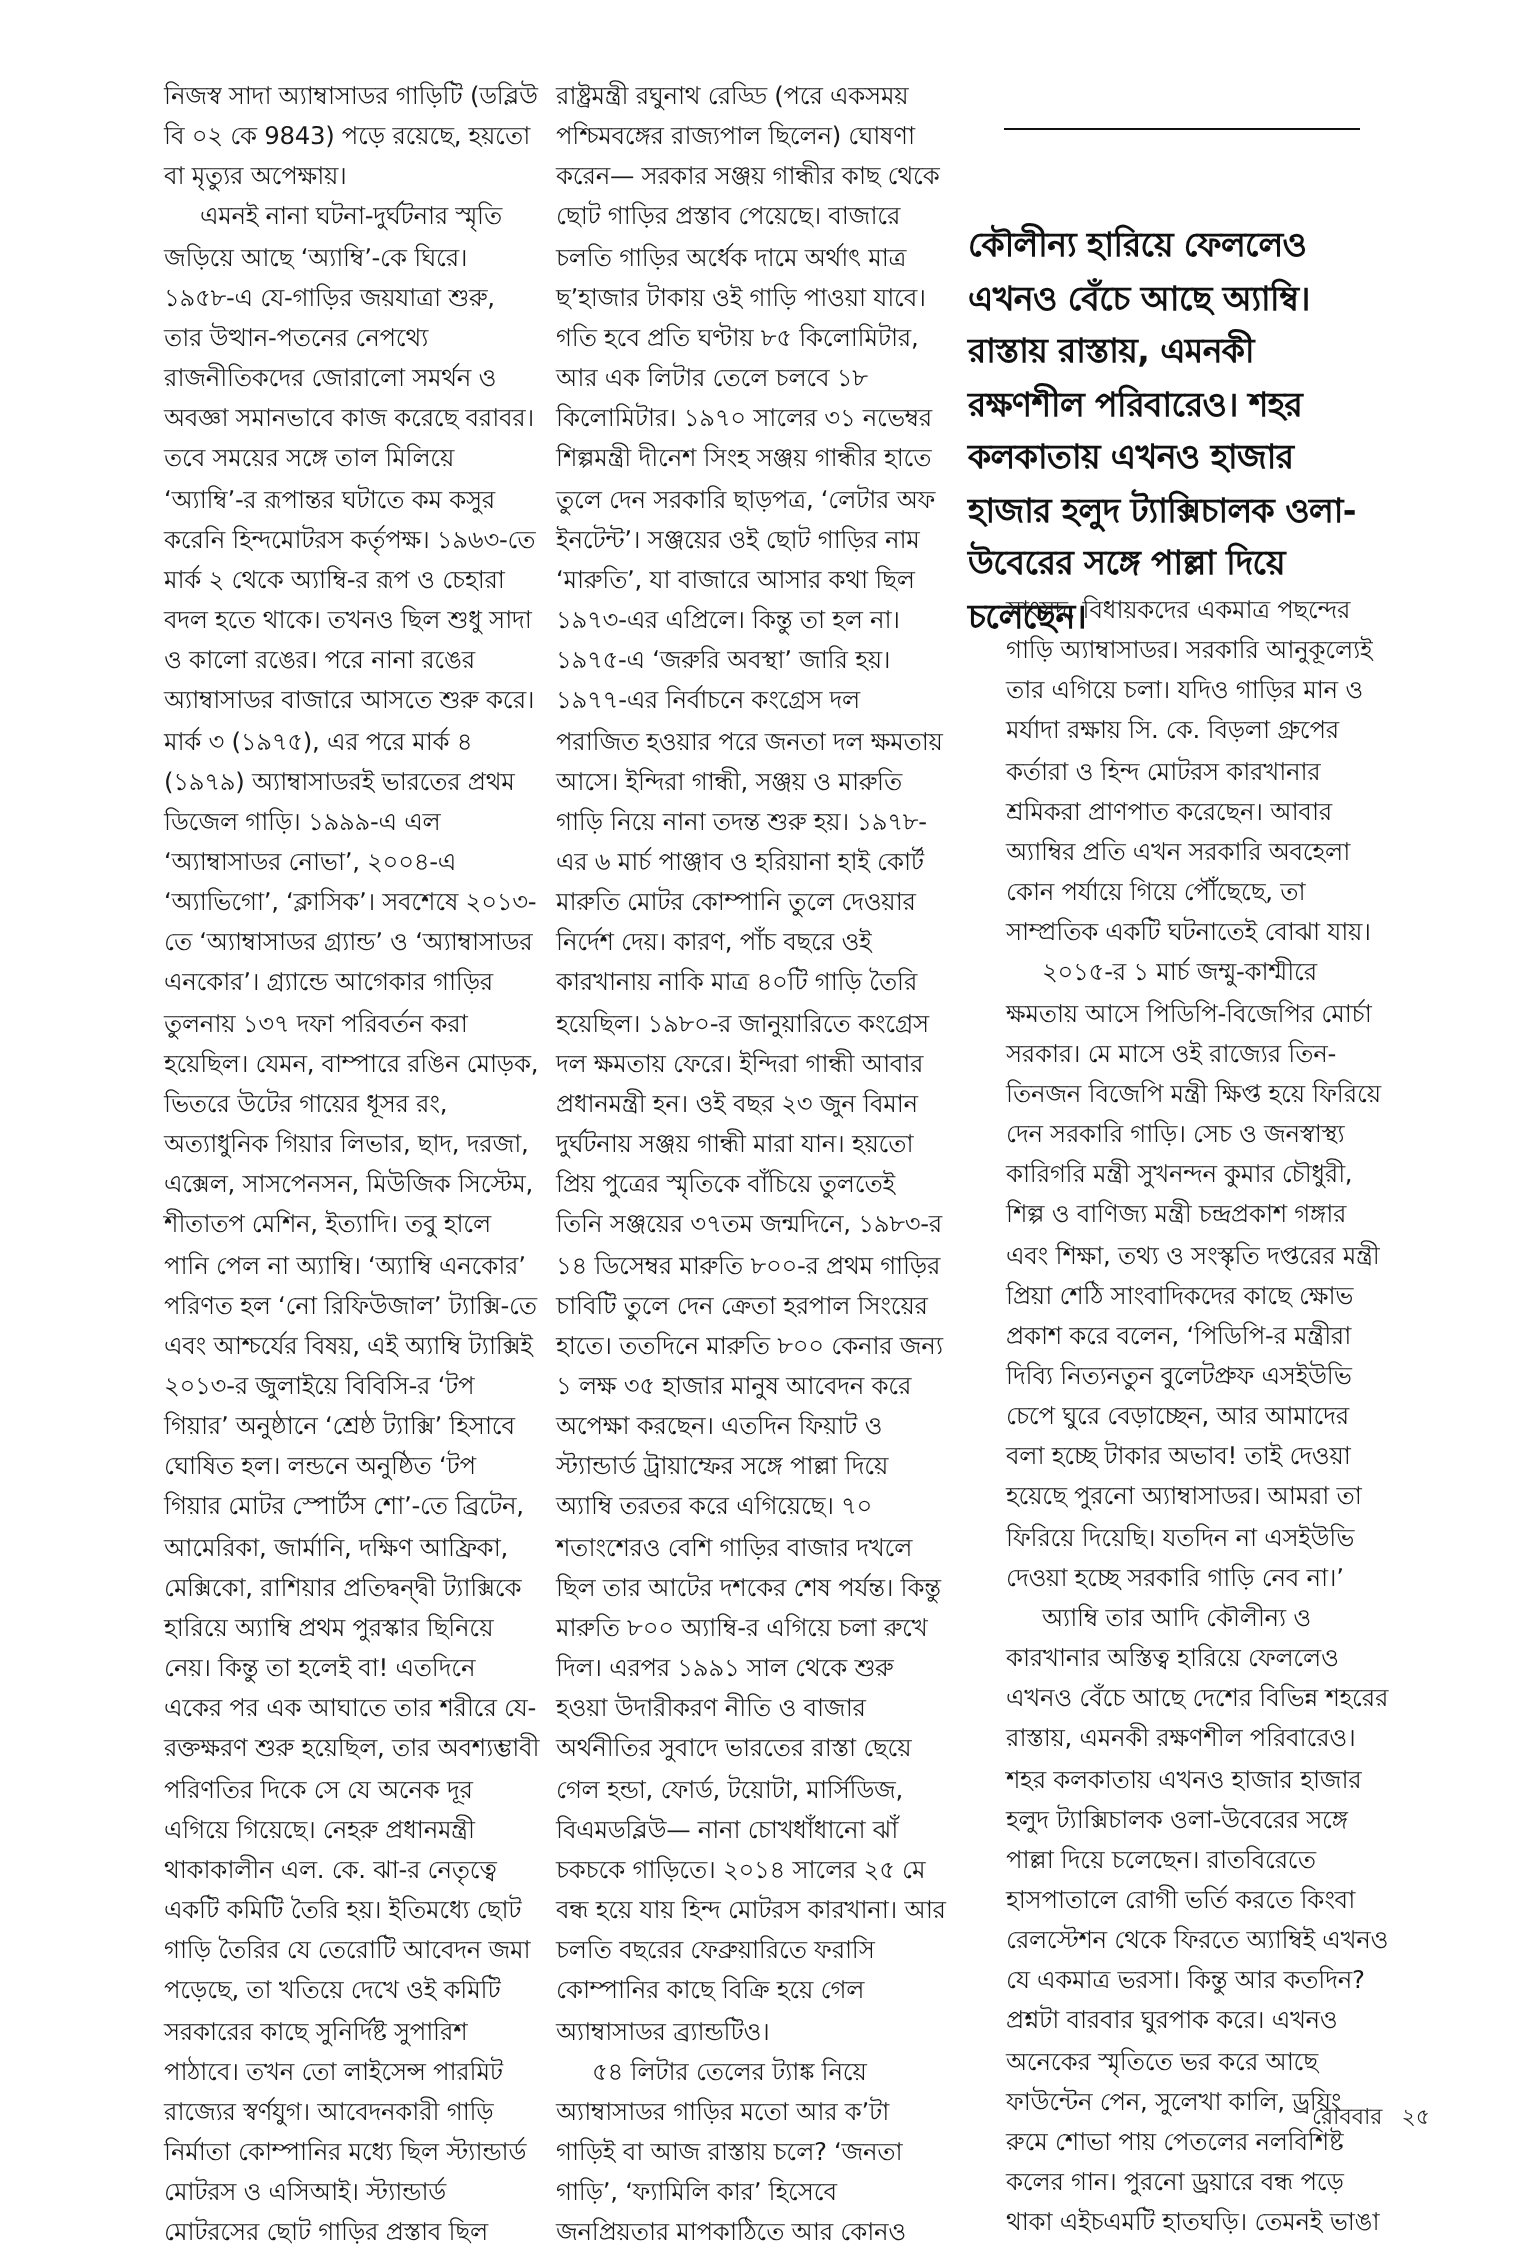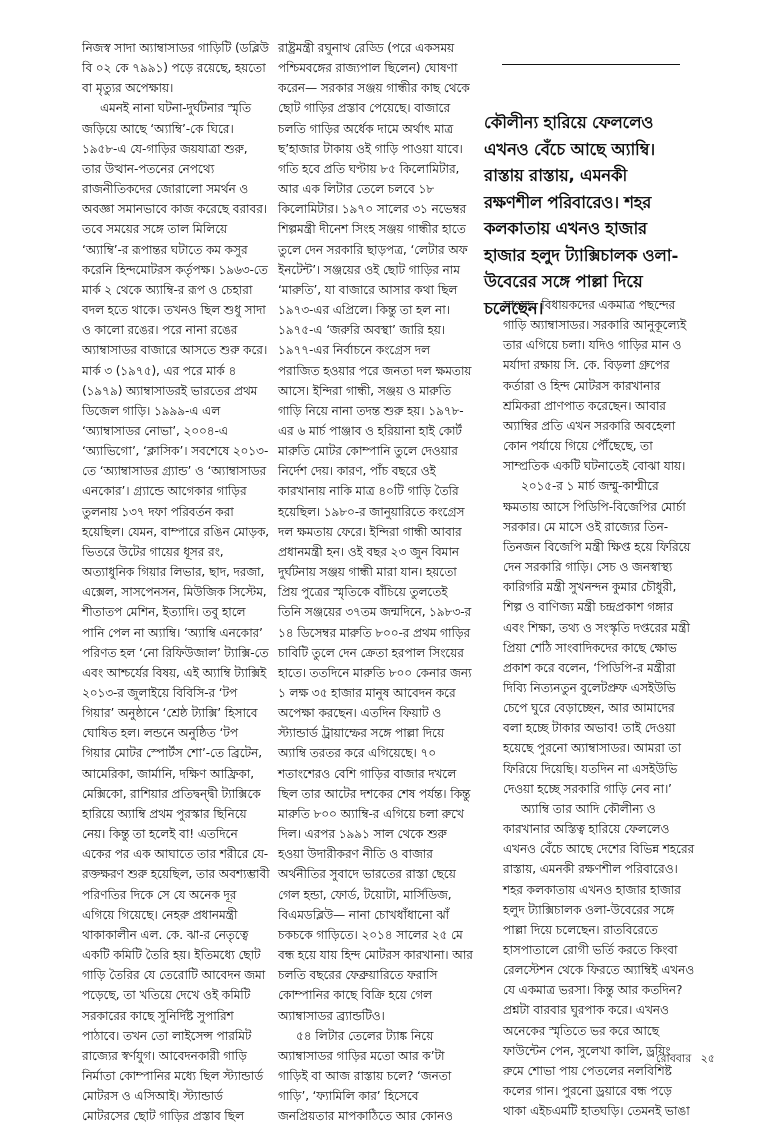--- a/index.html
+++ b/index.html
@@ -30,21 +30,21 @@
     position: absolute; left: 640px; top: 1050px;
     font-size: 11px; color: #222; margin-left: 16px;
   }
   .footer span + span { margin-left: 6px; }
 </style>
 </head>
 <body>
 
 <div>
   <div id="col1" class="col">
-    <p>নিজস্ব সাদা অ্যাম্বাসাডর গাড়িটি (ডব্লিউ বি ০২ কে ৭৯৯১) পড়ে রয়েছে, হয়তো বা মৃত্যুর অপেক্ষায়।</p>
+    <p>নিজস্ব সাদা অ্যাম্বাসাডর গাড়িটি (ডব্লিউ বি ০২ কে 9843) পড়ে রয়েছে, হয়তো বা মৃত্যুর অপেক্ষায়।</p>
     <p class="indent">এমনই নানা ঘটনা-দুর্ঘটনার স্মৃতি জড়িয়ে আছে ‘অ্যাম্বি’-কে ঘিরে। ১৯৫৮-এ যে-গাড়ির জয়যাত্রা শুরু, তার উত্থান-পতনের নেপথ্যে রাজনীতিকদের জোরালো সমর্থন ও অবজ্ঞা সমানভাবে কাজ করেছে বরাবর। তবে সময়ের সঙ্গে তাল মিলিয়ে ‘অ্যাম্বি’-র রূপান্তর ঘটাতে কম কসুর করেনি হিন্দমোটরস কর্তৃপক্ষ। ১৯৬৩-তে মার্ক ২ থেকে অ্যাম্বি-র রূপ ও চেহারা বদল হতে থাকে। তখনও ছিল শুধু সাদা ও কালো রঙের। পরে নানা রঙের অ্যাম্বাসাডর বাজারে আসতে শুরু করে। মার্ক ৩ (১৯৭৫), এর পরে মার্ক ৪ (১৯৭৯) অ্যাম্বাসাডরই ভারতের প্রথম ডিজেল গাড়ি। ১৯৯৯-এ এল ‘অ্যাম্বাসাডর নোভা’, ২০০৪-এ ‘অ্যাভিগো’, ‘ক্লাসিক’। সবশেষে ২০১৩-তে ‘অ্যাম্বাসাডর গ্র্যান্ড’ ও ‘অ্যাম্বাসাডর এনকোর’। গ্র্যান্ডে আগেকার গাড়ির তুলনায় ১৩৭ দফা পরিবর্তন করা হয়েছিল। যেমন, বাম্পারে রঙিন মোড়ক, ভিতরে উটের গায়ের ধূসর রং, অত্যাধুনিক গিয়ার লিভার, ছাদ, দরজা, এক্সেল, সাসপেনসন, মিউজিক সিস্টেম, শীতাতপ মেশিন, ইত্যাদি। তবু হালে পানি পেল না অ্যাম্বি। ‘অ্যাম্বি এনকোর’ পরিণত হল ‘নো রিফিউজাল’ ট্যাক্সি-তে এবং আশ্চর্যের বিষয়, এই অ্যাম্বি ট্যাক্সিই ২০১৩-র জুলাইয়ে বিবিসি-র ‘টপ গিয়ার’ অনুষ্ঠানে ‘শ্রেষ্ঠ ট্যাক্সি’ হিসাবে ঘোষিত হল। লন্ডনে অনুষ্ঠিত ‘টপ গিয়ার মোটর স্পোর্টস শো’-তে ব্রিটেন, আমেরিকা, জার্মানি, দক্ষিণ আফ্রিকা, মেক্সিকো, রাশিয়ার প্রতিদ্বন্দ্বী ট্যাক্সিকে হারিয়ে অ্যাম্বি প্রথম পুরস্কার ছিনিয়ে নেয়। কিন্তু তা হলেই বা! এতদিনে একের পর এক আঘাতে তার শরীরে যে-রক্তক্ষরণ শুরু হয়েছিল, তার অবশ্যম্ভাবী পরিণতির দিকে সে যে অনেক দূর এগিয়ে গিয়েছে। নেহরু প্রধানমন্ত্রী থাকাকালীন এল. কে. ঝা-র নেতৃত্বে একটি কমিটি তৈরি হয়। ইতিমধ্যে ছোট গাড়ি তৈরির যে তেরোটি আবেদন জমা পড়েছে, তা খতিয়ে দেখে ওই কমিটি সরকারের কাছে সুনির্দিষ্ট সুপারিশ পাঠাবে। তখন তো লাইসেন্স পারমিট রাজ্যের স্বর্ণযুগ। আবেদনকারী গাড়ি নির্মাতা কোম্পানির মধ্যে ছিল স্ট্যান্ডার্ড মোটরস ও এসিআই। স্ট্যান্ডার্ড মোটরসের ছোট গাড়ির প্রস্তাব ছিল ‘স্ট্যানমোবাইল’ মডেলের, আর এসিআই বিদেশি কোম্পানির যৌথ অংশীদারিতে যে মডেলটির প্রস্তাব দিয়েছিল, তা হল ‘গো মোবাইল’। এসিআই-এর ছোট গাড়ির মডেলটির মহড়া দেখেন স্বয়ং প্রধানমন্ত্রী নেহরু সংসদ ভবন চত্বরে। ১৯৬৮-র ১৩ নভেম্বর কেন্দ্রীয় শিল্প উন্নয়ন দপ্তরের</p>
   </div>
 
   <div id="col2" class="col">
     <p>রাষ্ট্রমন্ত্রী রঘুনাথ রেড্ডি (পরে একসময় পশ্চিমবঙ্গের রাজ্যপাল ছিলেন) ঘোষণা করেন— সরকার সঞ্জয় গান্ধীর কাছ থেকে ছোট গাড়ির প্রস্তাব পেয়েছে। বাজারে চলতি গাড়ির অর্ধেক দামে অর্থাৎ মাত্র ছ’হাজার টাকায় ওই গাড়ি পাওয়া যাবে। গতি হবে প্রতি ঘণ্টায় ৮৫ কিলোমিটার, আর এক লিটার তেলে চলবে ১৮ কিলোমিটার। ১৯৭০ সালের ৩১ নভেম্বর শিল্পমন্ত্রী দীনেশ সিংহ সঞ্জয় গান্ধীর হাতে তুলে দেন সরকারি ছাড়পত্র, ‘লেটার অফ ইনটেন্ট’। সঞ্জয়ের ওই ছোট গাড়ির নাম ‘মারুতি’, যা বাজারে আসার কথা ছিল ১৯৭৩-এর এপ্রিলে। কিন্তু তা হল না। ১৯৭৫-এ ‘জরুরি অবস্থা’ জারি হয়। ১৯৭৭-এর নির্বাচনে কংগ্রেস দল পরাজিত হওয়ার পরে জনতা দল ক্ষমতায় আসে। ইন্দিরা গান্ধী, সঞ্জয় ও মারুতি গাড়ি নিয়ে নানা তদন্ত শুরু হয়। ১৯৭৮-এর ৬ মার্চ পাঞ্জাব ও হরিয়ানা হাই কোর্ট মারুতি মোটর কোম্পানি তুলে দেওয়ার নির্দেশ দেয়। কারণ, পাঁচ বছরে ওই কারখানায় নাকি মাত্র ৪০টি গাড়ি তৈরি হয়েছিল। ১৯৮০-র জানুয়ারিতে কংগ্রেস দল ক্ষমতায় ফেরে। ইন্দিরা গান্ধী আবার প্রধানমন্ত্রী হন। ওই বছর ২৩ জুন বিমান দুর্ঘটনায় সঞ্জয় গান্ধী মারা যান। হয়তো প্রিয় পুত্রের স্মৃতিকে বাঁচিয়ে তুলতেই তিনি সঞ্জয়ের ৩৭তম জন্মদিনে, ১৯৮৩-র ১৪ ডিসেম্বর মারুতি ৮০০-র প্রথম গাড়ির চাবিটি তুলে দেন ক্রেতা হরপাল সিংয়ের হাতে। ততদিনে মারুতি ৮০০ কেনার জন্য ১ লক্ষ ৩৫ হাজার মানুষ আবেদন করে অপেক্ষা করছেন। এতদিন ফিয়াট ও স্ট্যান্ডার্ড ট্রায়াম্ফের সঙ্গে পাল্লা দিয়ে অ্যাম্বি তরতর করে এগিয়েছে। ৭০ শতাংশেরও বেশি গাড়ির বাজার দখলে ছিল তার আটের দশকের শেষ পর্যন্ত। কিন্তু মারুতি ৮০০ অ্যাম্বি-র এগিয়ে চলা রুখে দিল। এরপর ১৯৯১ সাল থেকে শুরু হওয়া উদারীকরণ নীতি ও বাজার অর্থনীতির সুবাদে ভারতের রাস্তা ছেয়ে গেল হন্ডা, ফোর্ড, টয়োটা, মার্সিডিজ, বিএমডব্লিউ— নানা চোখধাঁধানো ঝাঁ চকচকে গাড়িতে। ২০১৪ সালের ২৫ মে বন্ধ হয়ে যায় হিন্দ মোটরস কারখানা। আর চলতি বছরের ফেব্রুয়ারিতে ফরাসি কোম্পানির কাছে বিক্রি হয়ে গেল অ্যাম্বাসাডর ব্র্যান্ডটিও।</p>
     <p class="indent">৫৪ লিটার তেলের ট্যাঙ্ক নিয়ে অ্যাম্বাসাডর গাড়ির মতো আর ক’টা গাড়িই বা আজ রাস্তায় চলে? ‘জনতা গাড়ি’, ‘ফ্যামিলি কার’ হিসেবে জনপ্রিয়তার মাপকাঠিতে আর কোনও গাড়ি কি আজও অ্যাম্বিকে টেক্কা দিতে পেরেছে? যাট বছর ধরে এমন পরিষেবা আর কোনও গাড়ি কোনও দিন দিতে পারবে না, তা হলফ করে বলা যায়। একটা সময় ছিল যখন মন্ত্রী, আমলা,</p>
   </div>
 
   <div class="rule"></div>
   <div class="pullquote">কৌলীন্য হারিয়ে ফেললেও এখনও বেঁচে আছে অ্যাম্বি। রাস্তায় রাস্তায়, এমনকী রক্ষণশীল পরিবারেও। শহর কলকাতায় এখনও হাজার হাজার হলুদ ট্যাক্সিচালক ওলা-উবেরের সঙ্গে পাল্লা দিয়ে চলেছেন।</div>

